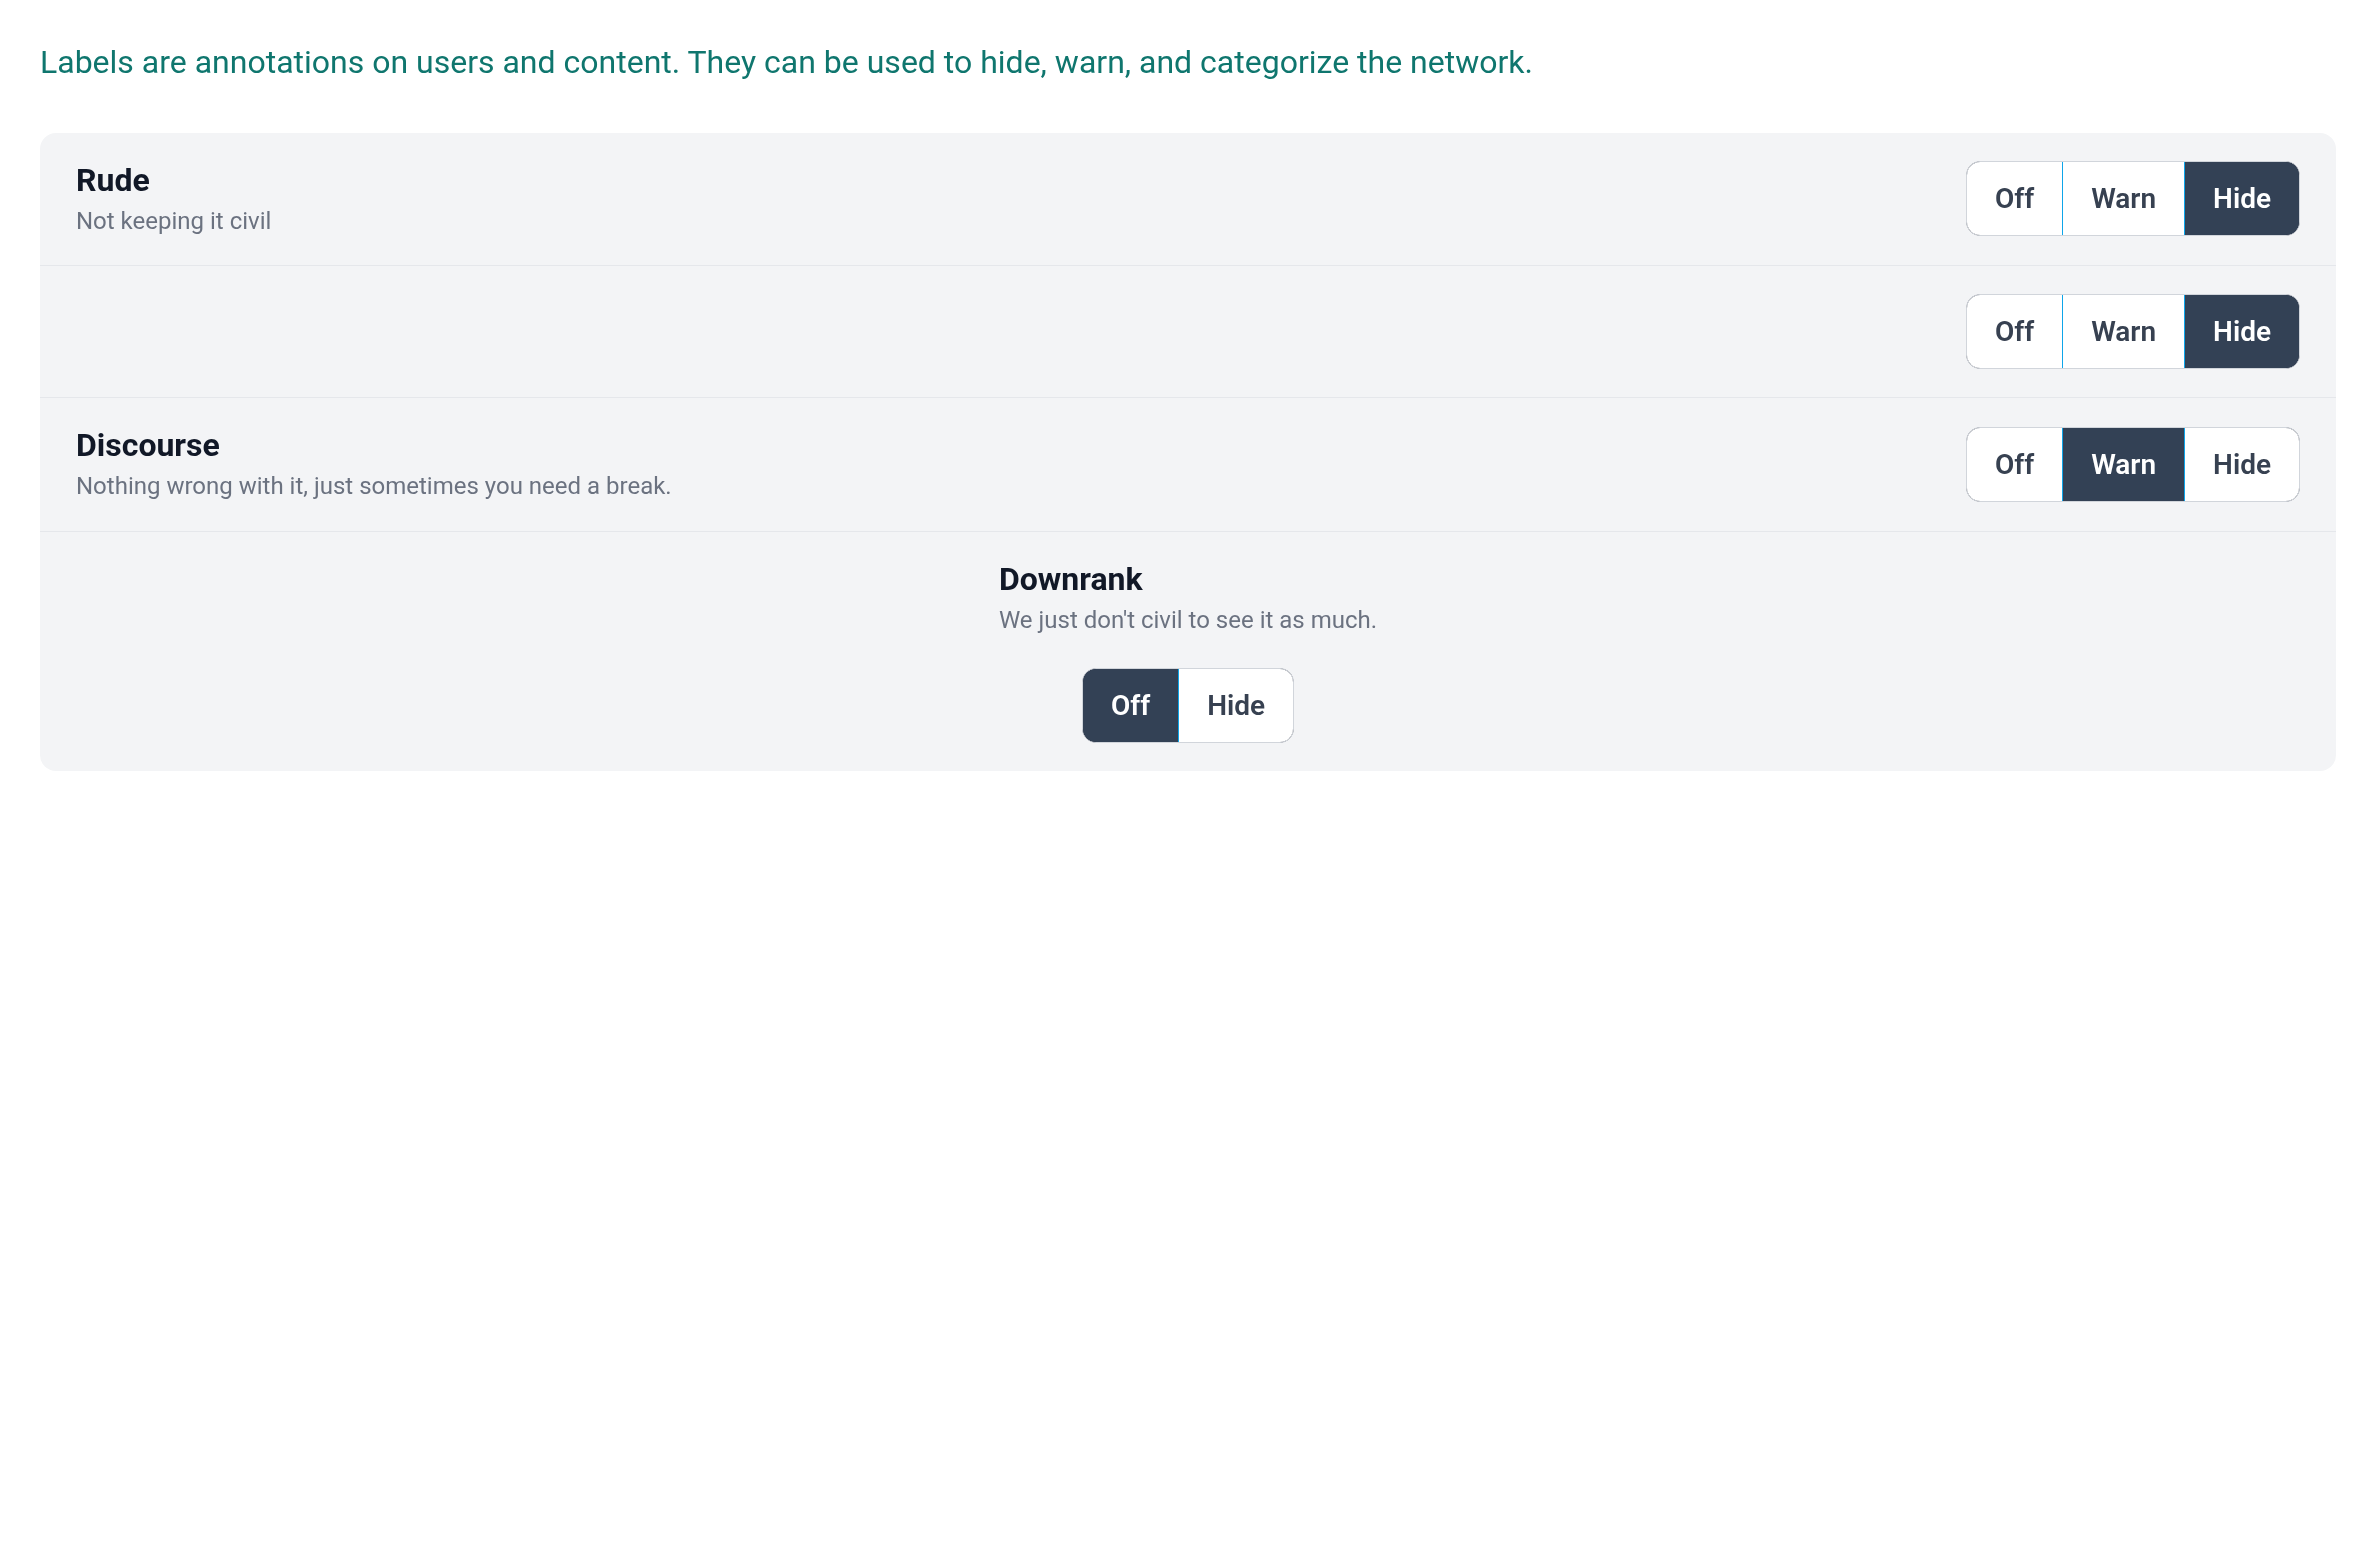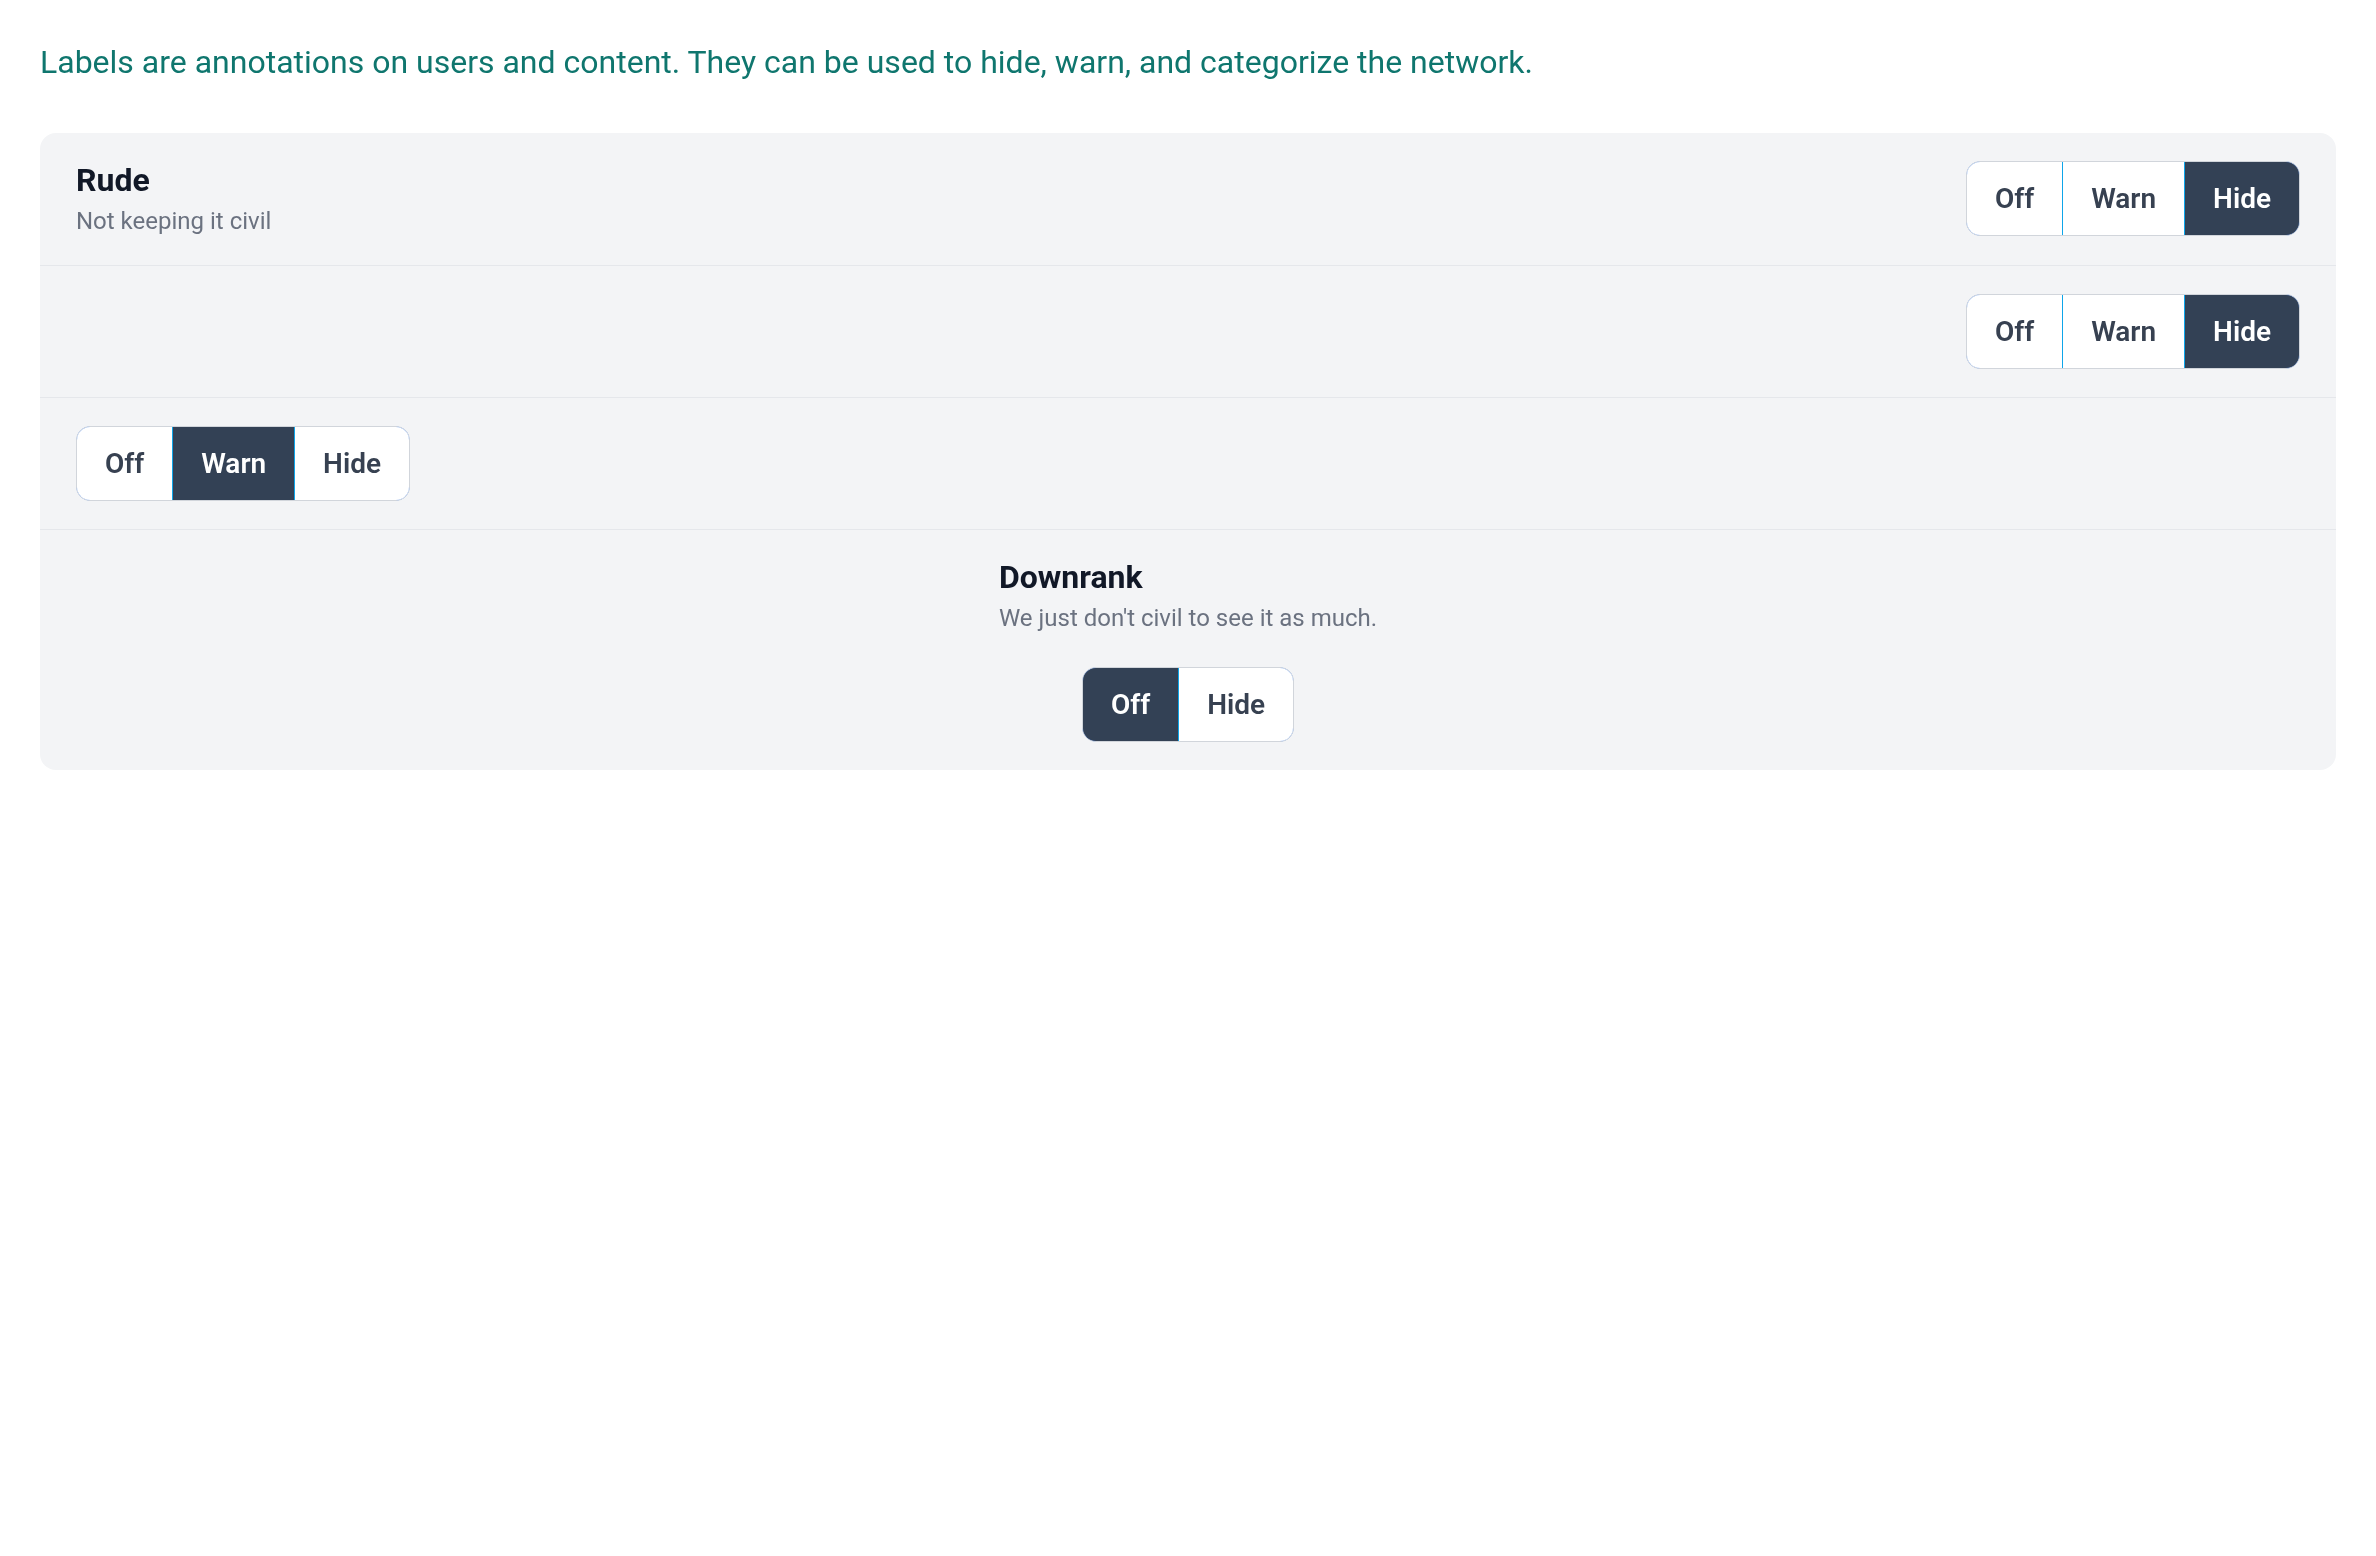--- a/index.html
+++ b/index.html
@@ -47,21 +47,21 @@
       color: #111827;
       margin-bottom: 6px;
     }
     .row-desc {
       font-size: 24px;
       color: #6b7280;
       line-height: 1.35;
     }
     .segmented {
       display: inline-flex;
-      background: #3b82f6;
+      background: #0f172a;
       border: 1px solid #d1d5db;
       border-radius: 14px;
       overflow: hidden;
       flex-shrink: 0;
     }
     .segment {
       padding: 20px 28px;
       font-size: 28px;
       font-weight: 600;
       color: #374151;
@@ -103,20 +103,24 @@
     <div class="row-text">
     </div>
     <div class="segmented">
       <button class="segment">Off</button>
       <button class="segment">Warn</button>
       <button class="segment selected">Hide</button>
     </div>
   </div>
 
   <div class="row">
+    <div class="row-text">
+      <div class="row-title">Discourse</div>
+      <div class="row-desc">Nothing wrong with it, just sometimes you need a break.</div>
+    </div>
     <div class="segmented">
       <button class="segment">Off</button>
       <button class="segment selected">Warn</button>
       <button class="segment">Hide</button>
     </div>
   </div>
 
   <div class="row">
     <div class="row-text">
       <div class="row-title">Downrank</div>

